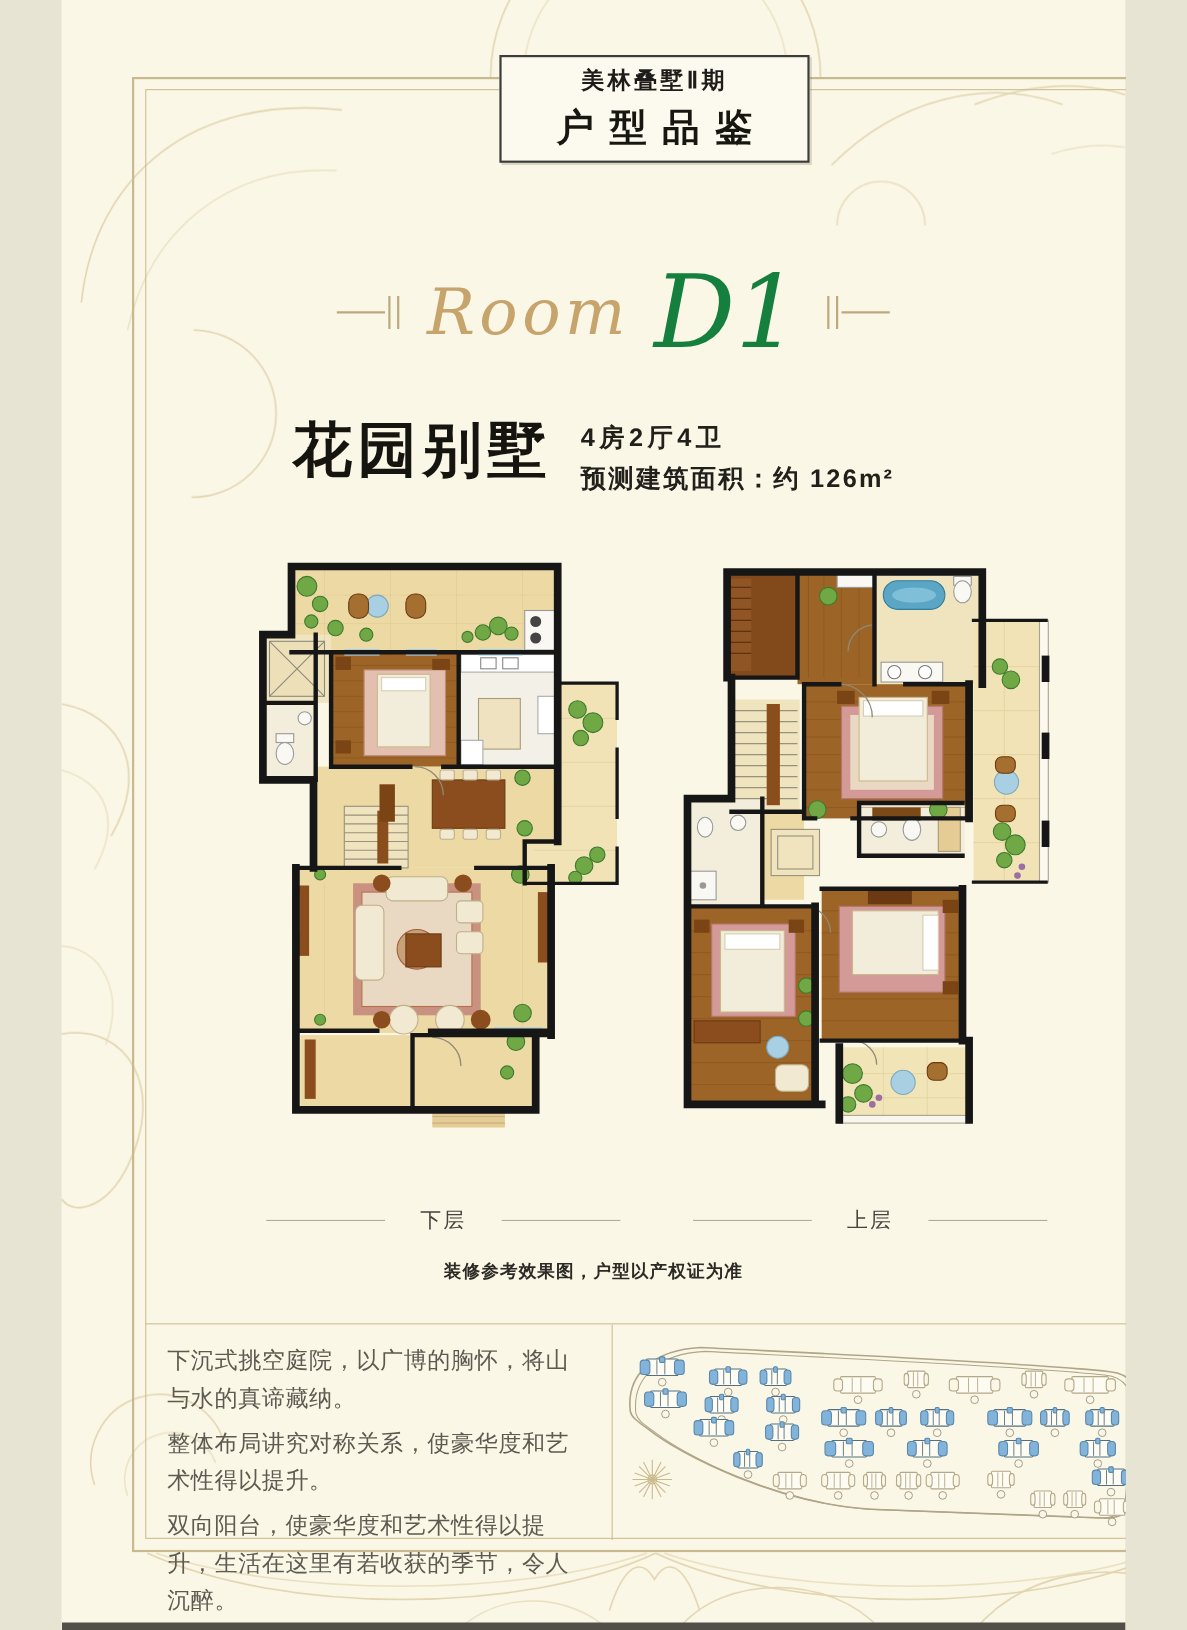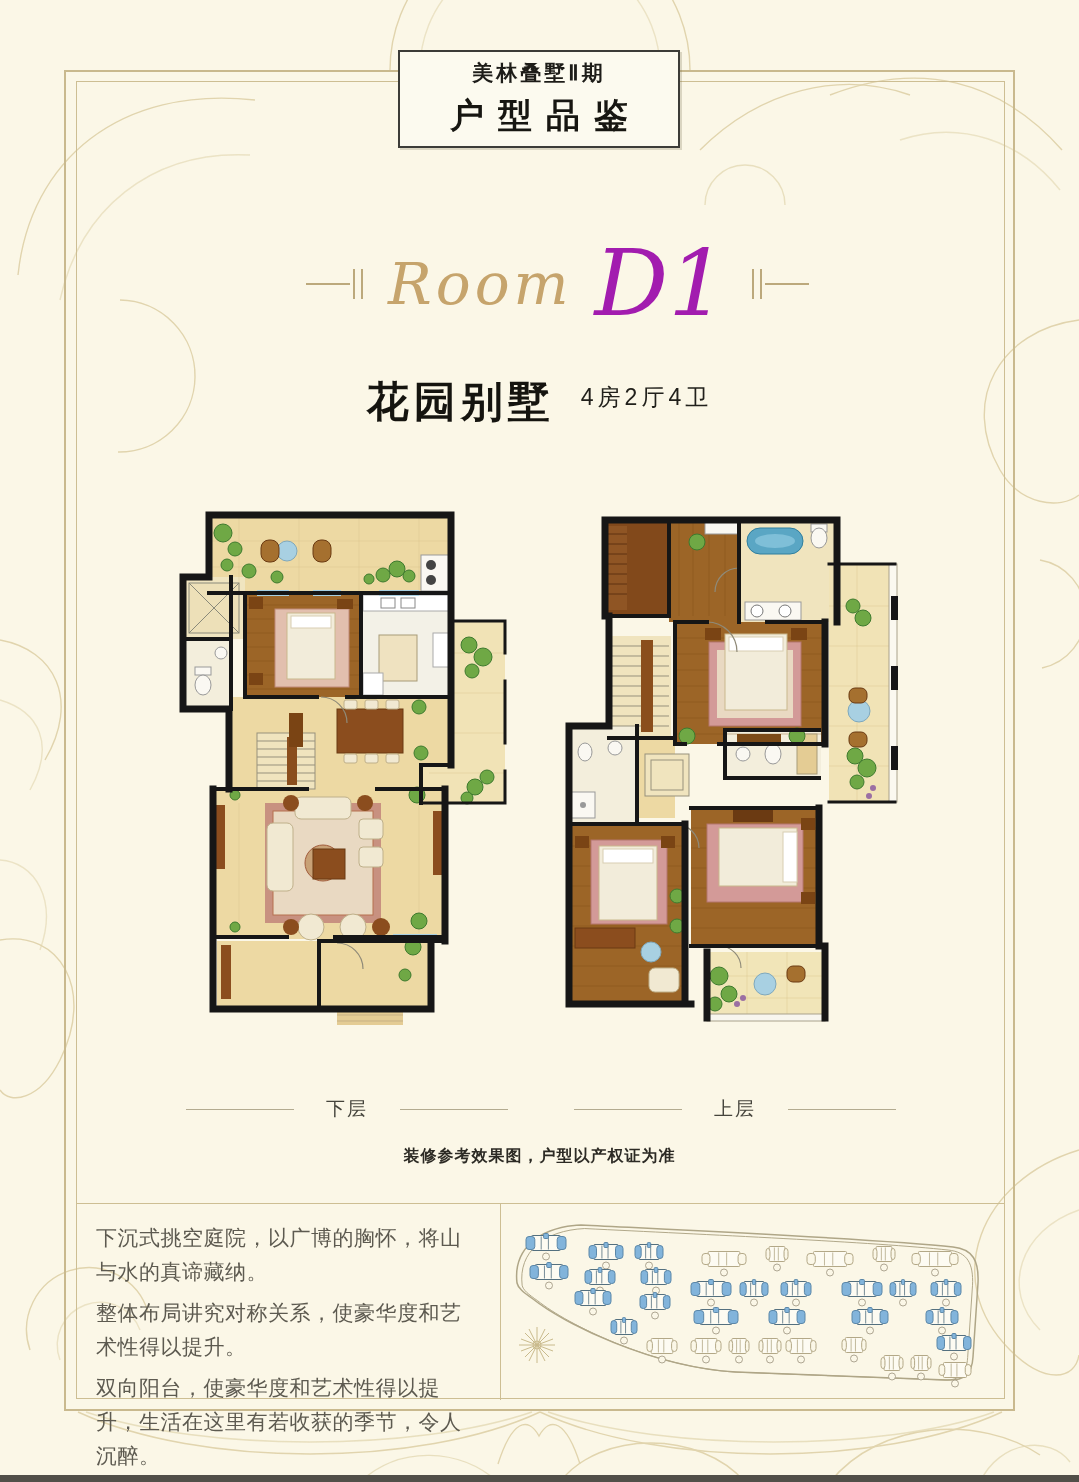--- a/index.html
+++ b/index.html
@@ -1,33 +1,33 @@
 <!DOCTYPE html>
 <html><head>
 <meta charset="utf-8">
 <style>
   html,body{margin:0;padding:0;background:#e8e4d4;font-family:"Liberation Sans",sans-serif;}
-  .page{position:relative;width:1079px;height:1482px;margin:0 auto;background:#FBF7E7;overflow:hidden;}
+  .page{position:relative;width:967px;height:1482px;margin:0 auto;background:#FBF7E7;overflow:hidden;}
   .page *{box-sizing:border-box;}
   svg{display:block;}
   .orn{position:absolute;left:0;top:0;z-index:0;}
   .frame-outer{position:absolute;left:64px;top:70px;width:951px;height:1341px;border:2px solid #C9B98E;z-index:1;}
   .frame-inner{position:absolute;left:76px;top:81px;width:929px;height:1318px;border:1px solid #CDBE93;z-index:1;}
   .badge{position:absolute;left:398px;top:50px;width:282px;height:98px;background:#FCFAEF;border:2px solid #3c3c38;
          z-index:3;display:flex;flex-direction:column;align-items:center;justify-content:center;gap:6px;
          box-shadow:2px 2px 0 rgba(120,110,80,.25);}
   .badge-l1{font-size:21px;font-weight:bold;letter-spacing:3px;color:#1d1c18;font-family:"Liberation Serif",serif;}
   .badge-l2{font-size:34px;font-weight:bold;letter-spacing:14px;color:#171611;font-family:"Liberation Serif",serif;text-indent:14px;}
   .room-title{position:absolute;left:0;top:226px;width:100%;height:116px;display:flex;align-items:center;justify-content:center;z-index:2;padding-left:36px;}
   .room-script{font-family:"DejaVu Serif",serif;font-style:italic;color:#C6A46C;font-size:58px;letter-spacing:4px;line-height:1;}
-  .room-unit{font-family:"DejaVu Serif",serif;font-style:italic;color:#a21caf;font-size:92px;line-height:1;margin-left:22px;}
+  .room-unit{font-family:"DejaVu Serif",serif;font-style:italic;color:#15803d;font-size:92px;line-height:1;margin-left:22px;}
   .rt-orn{margin:0 18px;}
   .headline{position:absolute;left:0;top:376px;width:100%;display:flex;justify-content:center;align-items:flex-start;gap:26px;z-index:2;}
-  .headline-cn{font-family:"Liberation Serif","DejaVu Serif",serif;font-size:42px;font-weight:900;color:#15140f;letter-spacing:5px;line-height:1.25;}
-  .specs{display:flex;flex-direction:column;gap:7px;margin-top:6px;}
+  .headline-cn{font-family:"Liberation Serif","DejaVu Serif",serif;font-size:54px;font-weight:900;color:#15140f;letter-spacing:5px;line-height:1.25;}
+  .specs{display:flex;flex-direction:column;gap:7px;margin-top:6px;font-weight:bold;}
   .spec-1{font-size:23px;color:#21201b;letter-spacing:4px;}
   .spec-2{font-size:23px;color:#21201b;letter-spacing:2px;}
   .plan{position:absolute;z-index:2;}
   .plan-lower{left:169px;top:503px;}
   .plan-upper{left:557px;top:506px;}
   .floor-label{position:absolute;top:1096px;width:356px;display:flex;align-items:center;justify-content:center;gap:32px;z-index:2;}
   .floor-label .rule{width:108px;height:1px;background:#b3ab90;}
   .floor-label .txt{font-size:19px;color:#45443c;letter-spacing:2px;}
   .fl-lower{left:169px;} .fl-upper{left:557px;}
   .note{position:absolute;left:0;top:1146px;width:100%;text-align:center;font-size:16px;font-weight:bold;color:#2c2a24;letter-spacing:1px;z-index:2;}
@@ -100,20 +100,21 @@
           <line x1="16" y1="5" x2="16" y2="35"></line>
           <line x1="20" y1="20" x2="64" y2="20"></line>
       </g>
     </svg>
   </div>
 
   <div class="headline">
     <div class="headline-cn">花园别墅</div>
     <div class="specs">
       <div class="spec-1">4房2厅4卫</div>
+      <div class="spec-2">预测建筑面积：约 126m²</div>
     </div>
   </div>
 
   <svg class="plan plan-lower" width="356" height="576" viewBox="0 0 356 576">
 
     <rect x="40" y="12" width="242" height="78" fill="#EDD9A3"></rect>
     <rect x="14" y="74" width="62" height="62" fill="#F0E5C0"></rect>
     <rect x="14" y="136" width="48" height="70" fill="#F3EEDC"></rect>
     <rect x="76" y="90" width="116" height="104" fill="#9C6527"></rect>
     <rect x="192" y="90" width="90" height="104" fill="#F3F1E7"></rect>

